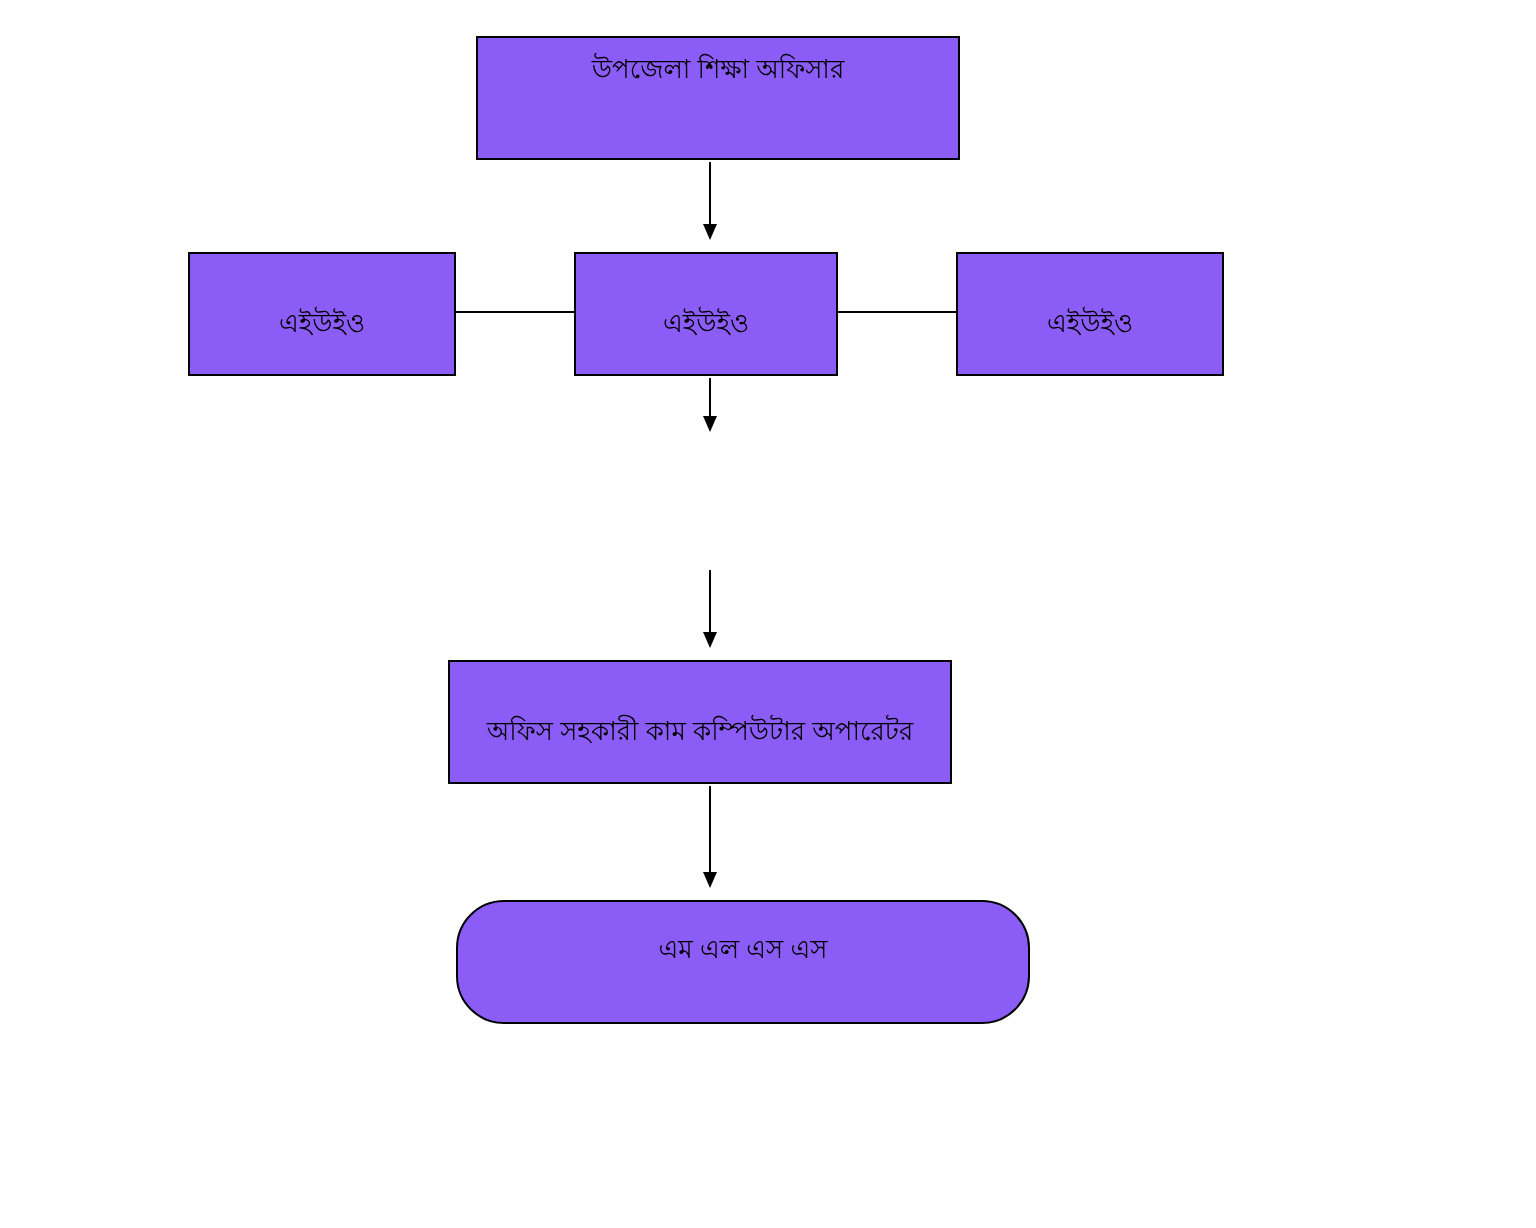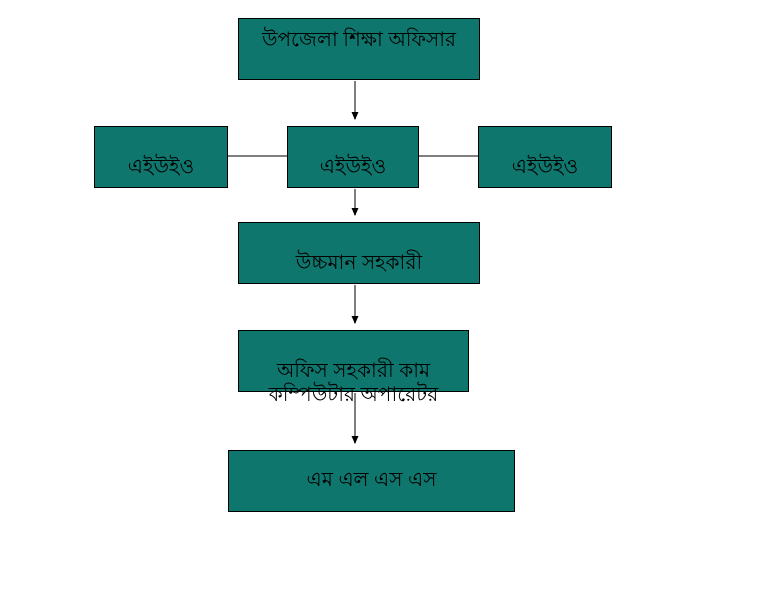--- a/index.html
+++ b/index.html
@@ -12,45 +12,45 @@
     width: 768px;
     height: 614px;
     background: #ffffff;
     font-family: "Liberation Sans", sans-serif;
     overflow: hidden;
   }
   .node {
     position: absolute;
     box-sizing: border-box;
     border: 1px solid #000000;
-    background: #0f766e;
+    background: #8b5cf6;
     display: flex;
     justify-content: center;
     align-items: flex-start;
     text-align: center;
-    font-size: 20px;
+    font-size: 13px;
     color: #000000;
     line-height: 1.2;
   }
   .node .node-label {
     display: block;
     padding: 0 6px;
   }
   .pad-sm  { padding-top: 8px; }
   .pad-md  { padding-top: 27px; }
   .pad-lg  { padding-top: 16px; }
 
   
   .node-top     { left: 238px; top:  18px; width: 242px; height: 62px; }
   .node-left    { left:  94px; top: 126px; width: 134px; height: 62px; }
   .node-center  { left: 287px; top: 126px; width: 132px; height: 62px; }
   .node-right   { left: 478px; top: 126px; width: 134px; height: 62px; }
   .node-level3  { left: 238px; top: 222px; width: 242px; height: 62px; }
-  .node-level4  { left: 238px; top: 330px; width: 231px; height: 62px; }
-  .node-level5  { left: 228px; top: 450px; width: 287px; height: 62px; }
+  .node-level4  { left: 224px; top: 330px; width: 252px; height: 62px; }
+  .node-level5  { left: 228px; top: 450px; width: 287px; height: 62px; border-radius: 24px; }
 
   .connector-layer {
     position: absolute;
     left: 0; top: 0;
     width: 768px;
     height: 614px;
     pointer-events: none;
   }
 </style>
 </head>
@@ -81,23 +81,20 @@
   </div>
 
   <div class="node node-center pad-md">
     <span class="node-label">এইউইও</span>
   </div>
 
   <div class="node node-right pad-md">
     <span class="node-label">এইউইও</span>
   </div>
 
-  <div class="node node-level3 pad-md">
-    <span class="node-label">উচ্চমান সহকারী</span>
-  </div>
 
   <div class="node node-level4 pad-md">
     <span class="node-label">অফিস সহকারী কাম কম্পিউটার অপারেটর</span>
   </div>
 
   <div class="node node-level5 pad-lg">
     <span class="node-label">এম এল এস এস</span>
   </div>
 
 </div>

